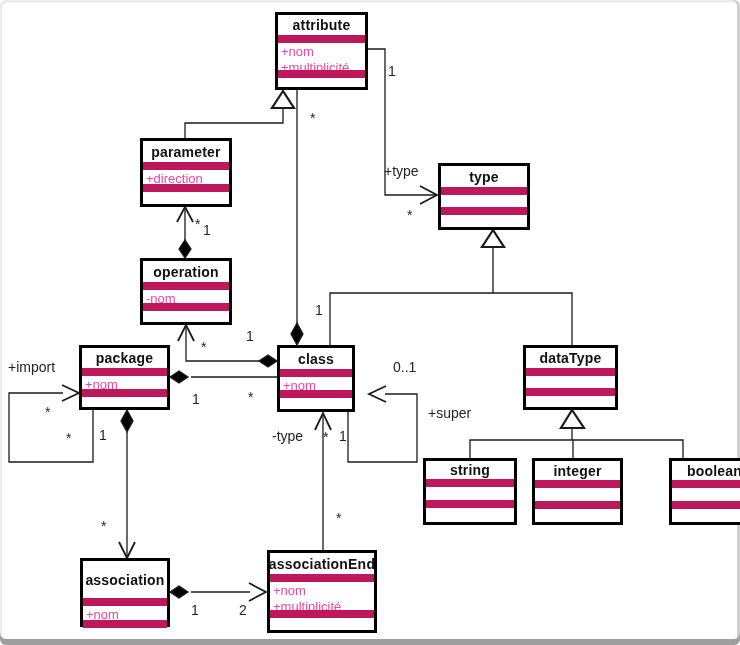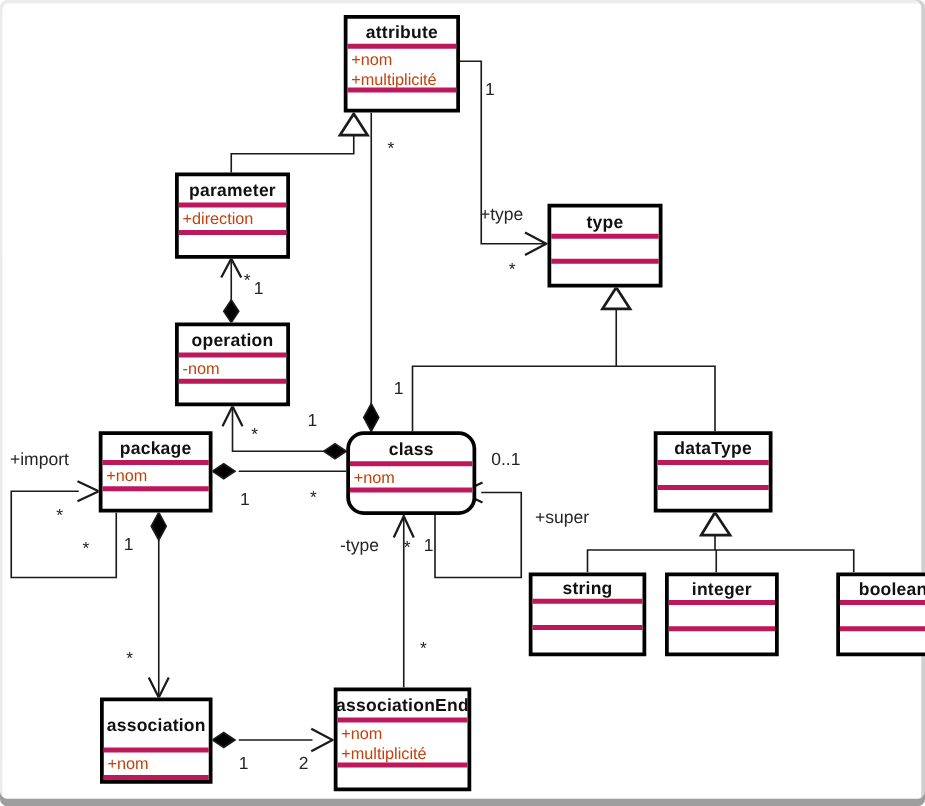--- a/index.html
+++ b/index.html
@@ -15,21 +15,21 @@
     position:absolute; z-index:2; background:#ffffff;
     border:3px solid #000; box-sizing:border-box;
     display:flex; flex-direction:column;
   }
   .uml .t {
     font-weight:bold; font-size:14px; color:#111;
     display:flex; align-items:center; justify-content:center;
     flex:0 0 auto; letter-spacing:0.2px;
   }
   .uml .c {
-    border-top:4px solid #be185d; flex:0 0 auto; font-size:13px; color:#c2410c;
+    border-top:8px solid #be185d; flex:0 0 auto; font-size:13px; color:#ec4899;
     padding:1px 3px 0 3px; line-height:16px; box-sizing:border-box;
     overflow:hidden; white-space:nowrap;
   }
   .uml .c.grow { flex:1 1 auto; }
   .lbl {
     position:absolute; z-index:3; font-size:14px; line-height:15px;
     color:#242424; white-space:nowrap;
   }
 </style>
 </head>
@@ -129,21 +129,21 @@
     <div class="c" style="height:21px;"><span>-nom</span></div>
     <div class="c grow"></div>
   </div>
 
   <div class="uml" style="left:79px;top:345px;width:91px;height:65px;">
     <div class="t" style="height:20px;">package</div>
     <div class="c" style="height:21px;"><span>+nom</span></div>
     <div class="c grow"></div>
   </div>
 
-  <div class="uml" style="left:277px;top:345px;width:104px;height:67px;border-radius:14px;">
+  <div class="uml" style="left:277px;top:345px;width:78px;height:67px;">
     <div class="t" style="height:21px;">class</div>
     <div class="c" style="height:21px;"><span>+nom</span></div>
     <div class="c grow"></div>
   </div>
 
   <div class="uml" style="left:523px;top:345px;width:95px;height:65px;">
     <div class="t" style="height:20px;">dataType</div>
     <div class="c" style="height:20px;"></div>
     <div class="c grow"></div>
   </div>

